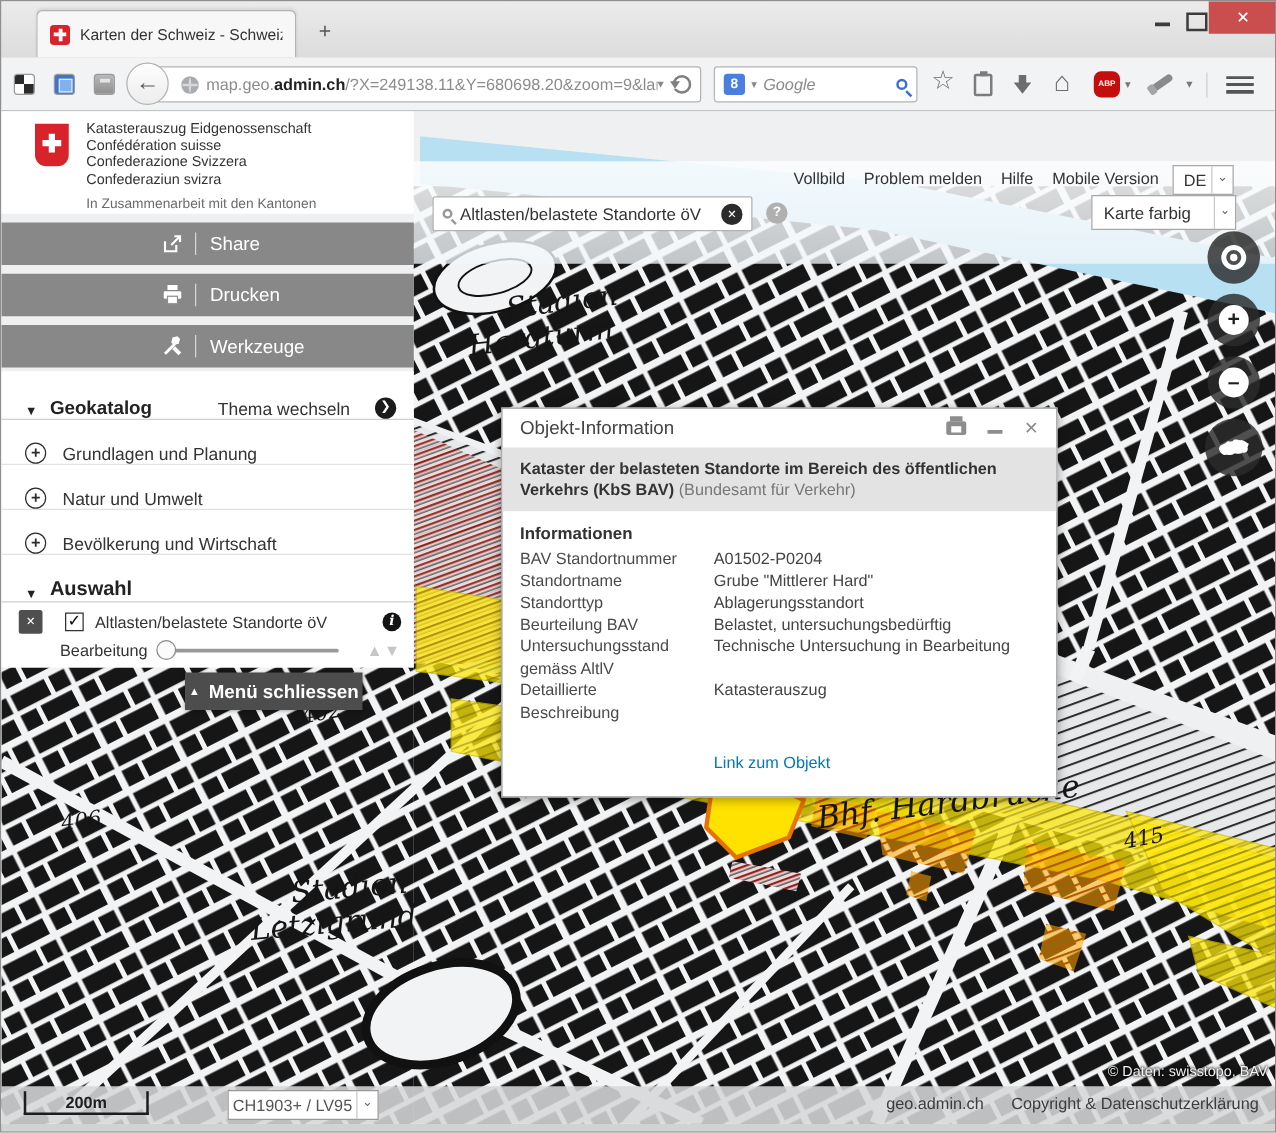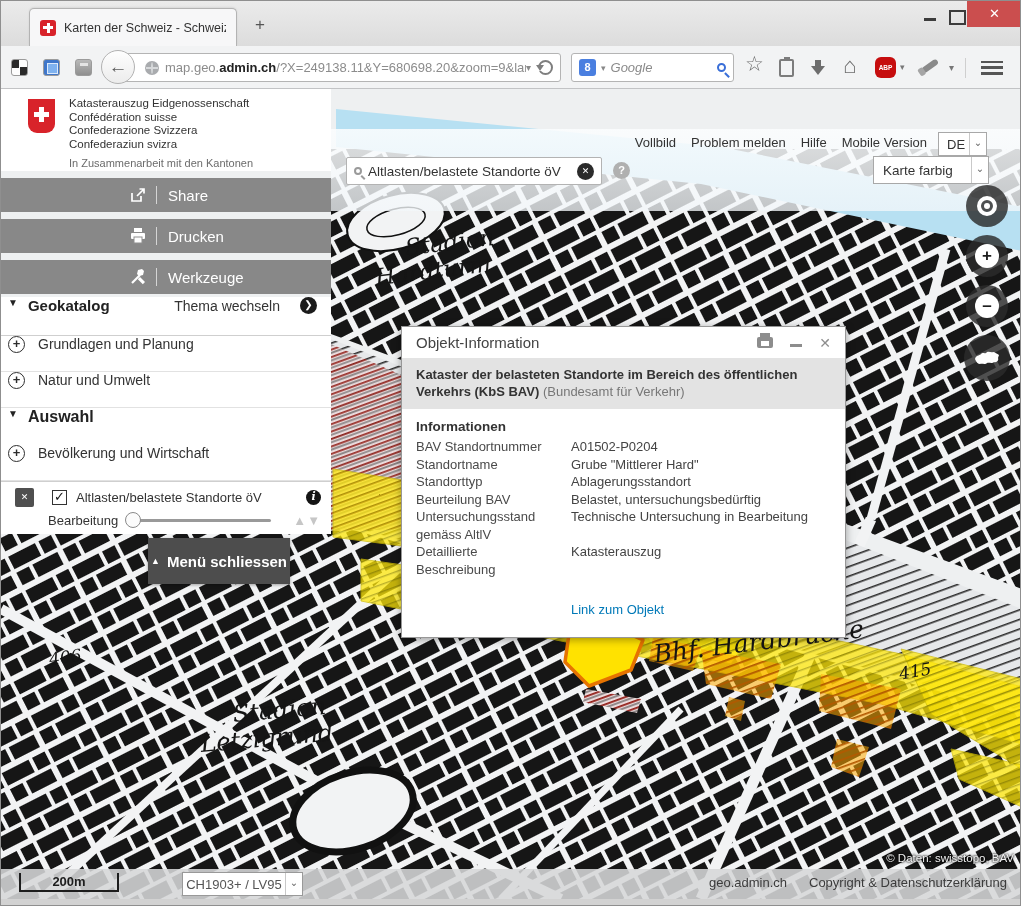--- a/index.html
+++ b/index.html
@@ -140,21 +140,21 @@
               color:#fff; font-size:11px; font-weight:bold; text-align:center; line-height:17px; }
   .helpcirc::before { content:"?"; }
 
   
   .smenu { position:absolute; left:0; width:330px; height:34px; background:rgba(128,128,128,.93); z-index:5;
            display:flex; align-items:center; color:#fff; font-size:15px; }
   .smenu .ic { width:20px; height:18px; margin-left:127px; flex:none; }
   .smenu .bar { width:1px; height:18px; background:rgba(255,255,255,.65); margin:0 11px 0 8px; }
   .m1 { top:89px; } .m2 { top:130px; } .m3 { top:171px; }
   .catalog { position:absolute; left:0; top:208px; width:330px; height:237px; background:#fff; z-index:5; }
-  .crow { display:flex; align-items:flex-start; border-bottom:1px solid #e2e2e2; padding:0 14px 0 7px; }
+  .crow { display:flex; align-items:flex-end; border-bottom:1px solid #e2e2e2; padding:0 14px 0 19px; }
   .geok { height:39px; font-size:15px; font-weight:bold; color:#222; border-bottom:1px solid #cfcfcf; }
   .tri { font-size:10px; color:#222; margin-right:10px; }
   .tri::before { content:"▼"; }
   .themeswitch { margin-left:auto; display:flex; align-items:center; gap:20px; font-size:14px; font-weight:normal; color:#333; }
   .circarrow { width:17px; height:17px; border-radius:50%; background:#1b1b1b; color:#fff; font-size:10px;
                font-weight:bold; text-align:center; line-height:16px; }
   .circarrow::before { content:"❯"; }
   .cat { height:36px; font-size:14px; color:#333; gap:13px; }
   .pluscirc { width:17px; height:17px; border-radius:50%; border:1.4px solid #2d2d2d; color:#2d2d2d; font-size:13px;
               font-weight:bold; text-align:center; line-height:14px; flex:none; }
@@ -173,21 +173,21 @@
               font-family:"DejaVu Serif",serif; font-style:italic; font-size:11px; font-weight:bold;
               text-align:center; line-height:14px; flex:none; }
   .infocirc::before { content:"i"; }
   .transrow { display:flex; align-items:center; margin-top:6px; padding-left:33px; }
   .translbl { font-size:13px; color:#333; margin-right:10px; }
   .track { width:143px; height:3px; background:#999; border-radius:2px; position:relative; }
   .knob { position:absolute; left:-3px; top:-7px; width:16px; height:16px; border-radius:50%;
           background:#fbfbfb; border:1.5px solid #8a8a8a; }
   .reorder { margin-left:auto; font-size:13px; color:#c6c6c6; letter-spacing:1px; }
   .reorder::before { content:"▲▼"; }
-  .closemenu { position:absolute; left:147px; top:449px; width:142px; height:46px; background:#4d4d4d; z-index:5;
+  .closemenu { position:absolute; left:147px; top:449px; width:142px; height:30px; background:#4d4d4d; z-index:5;
                color:#fff; font-size:15px; font-weight:bold; display:flex; align-items:center; justify-content:center; gap:7px;
                box-shadow:0 1px 3px rgba(0,0,0,.35); }
   .uptri { font-size:9px; }
   .uptri::before { content:"▲"; }
 
   
   .popup { position:absolute; left:400px; top:237px; width:445px; z-index:6; background:#fff;
            border:1px solid #979797; box-shadow:0 2px 8px rgba(0,0,0,.35); }
   .ptitle { height:31px; display:flex; align-items:center; padding:0 14px; font-size:15px; color:#444; }
   .pticons { margin-left:auto; display:flex; align-items:center; gap:17px; }
@@ -443,27 +443,27 @@
         </span>
       </div>
       <div class="crow cat">
         <span class="pluscirc"></span>
         <span>Grundlagen und Planung</span>
       </div>
       <div class="crow cat">
         <span class="pluscirc"></span>
         <span>Natur und Umwelt</span>
       </div>
+      <div class="crow cat">
+        <span class="pluscirc"></span>
+        <span>Bevölkerung und Wirtschaft</span>
+      </div>
       <div class="crow auswahl">
         <span class="tri"></span>
         <span>Auswahl</span>
-      </div>
-      <div class="crow cat">
-        <span class="pluscirc"></span>
-        <span>Bevölkerung und Wirtschaft</span>
       </div>
       <div class="layerblock">
         <div class="layerrow">
           <span class="xbtn"></span>
           <span class="cbx"></span>
           <span class="layerlbl">Altlasten/belastete Standorte öV</span>
           <span class="infocirc"></span>
         </div>
         <div class="transrow">
           <span class="translbl">Bearbeitung</span>

